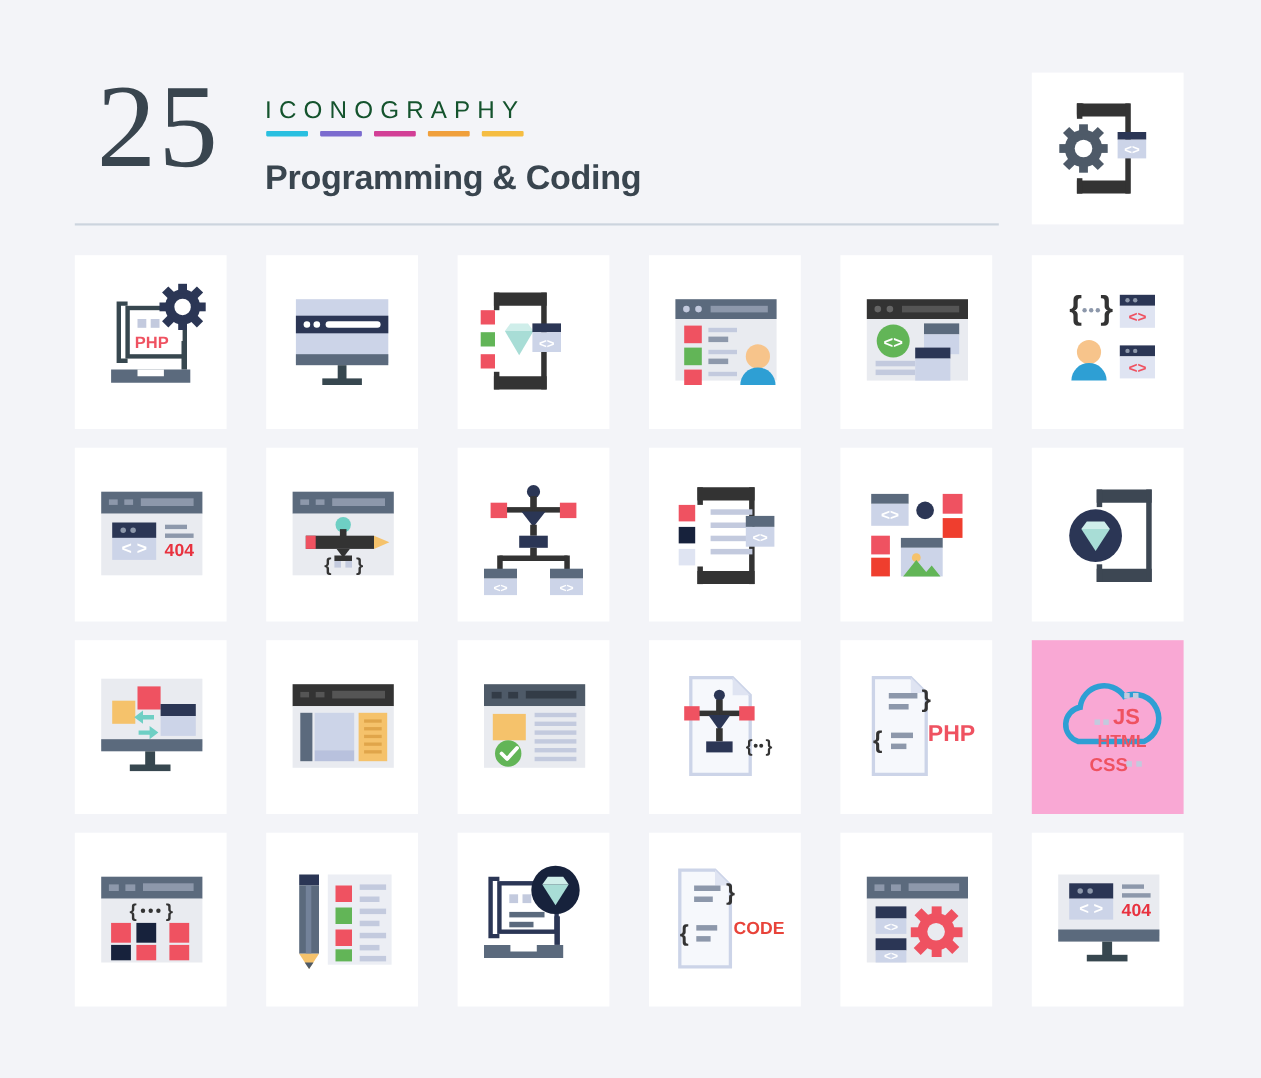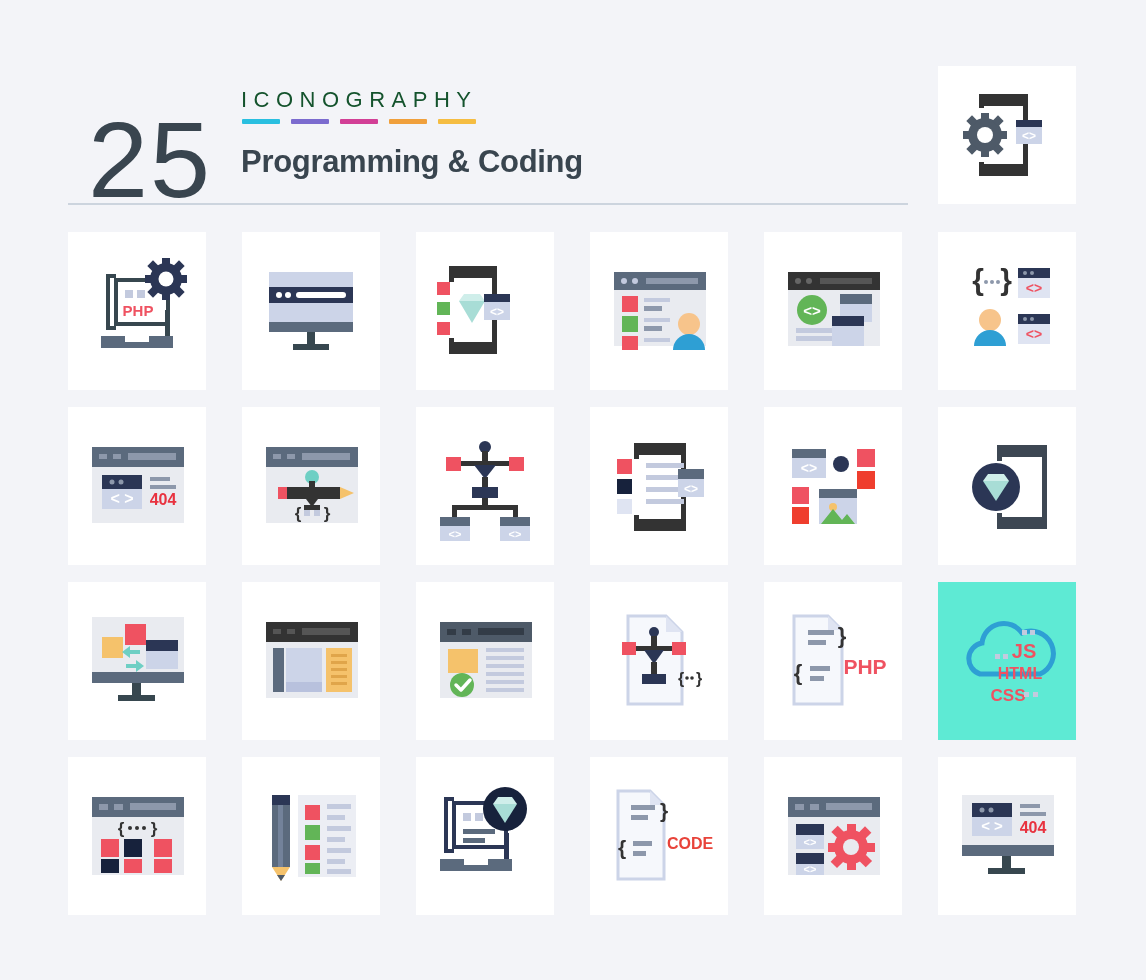--- a/index.html
+++ b/index.html
@@ -12,22 +12,21 @@
   }
   .page{position:relative;width:1146px;height:980px;}
 
   
   .header{position:absolute;left:0;top:0;width:1146px;height:225px;}
   .count{
     position:absolute;left:88px;top:62px;
     font-size:108px;line-height:108px;
     font-weight:300;letter-spacing:2px;
     color:#39454f;
-    font-family:Liberation Sans, sans-serif;
-    margin-top:44px;
+    font-family:Liberation Serif, serif;
   }
   .iconography{
     position:absolute;left:241px;top:87px;
     font-size:22px;letter-spacing:6.5px;
     font-weight:400;color:#14532d;
   }
   .swatches{position:absolute;left:242px;top:119px;display:flex;gap:11px;}
   .swatch{width:38px;height:5px;border-radius:1px;}
   .title{
     position:absolute;left:241px;top:144px;
@@ -414,21 +413,21 @@
         <rect x="44" y="48" width="26" height="5" fill="#8d98ab"></rect>
         <rect x="44" y="58" width="18" height="5" fill="#8d98ab"></rect>
         <text x="78" y="61" font-size="22" font-weight="700" fill="#333333" text-anchor="middle" font-family="Liberation Sans, sans-serif">}</text>
         <text x="34" y="98" font-size="22" font-weight="700" fill="#333333" text-anchor="middle" font-family="Liberation Sans, sans-serif">{</text>
         <rect x="46" y="84" width="20" height="5" fill="#8d98ab"></rect>
         <rect x="46" y="94" width="14" height="5" fill="#8d98ab"></rect>
         <text x="101" y="92" font-size="21" font-weight="700" fill="#ef5261" text-anchor="middle" font-family="Liberation Sans, sans-serif">PHP</text>
       </svg>
     </div>
 
-    <div class="cell" style="left: 938px; top: 357px; width: 138px; height: 158px; background: #5eead4;">
+    <div class="cell" style="left: 938px; top: 357px; width: 138px; height: 158px; background: #f9a8d4;">
       <svg class="art" viewBox="0 0 138 158">
         <path d="M42 92 a16 16 0 0 1 2 -31 a22 22 0 0 1 40 -10 a19 19 0 0 1 18 41 z" fill="none" stroke="#2e9fd4" stroke-width="5" stroke-linecap="round"></path>
         <rect x="84" y="48" width="5" height="5" fill="#c3cade"></rect>
         <rect x="92" y="48" width="5" height="5" fill="#c3cade"></rect>
         <text x="86" y="76" font-size="20" font-weight="700" fill="#ef5261" text-anchor="middle" font-family="Liberation Sans, sans-serif">JS</text>
         <rect x="57" y="72" width="5" height="5" fill="#c3cade"></rect>
         <rect x="65" y="72" width="5" height="5" fill="#c3cade"></rect>
         <text x="82" y="97" font-size="16" font-weight="700" fill="#ef5261" text-anchor="middle" font-family="Liberation Sans, sans-serif">HTML</text>
         <text x="70" y="119" font-size="17" font-weight="700" fill="#ef5261" text-anchor="middle" font-family="Liberation Sans, sans-serif">CSS</text>
         <rect x="86" y="110" width="5" height="5" fill="#c3cade"></rect>

